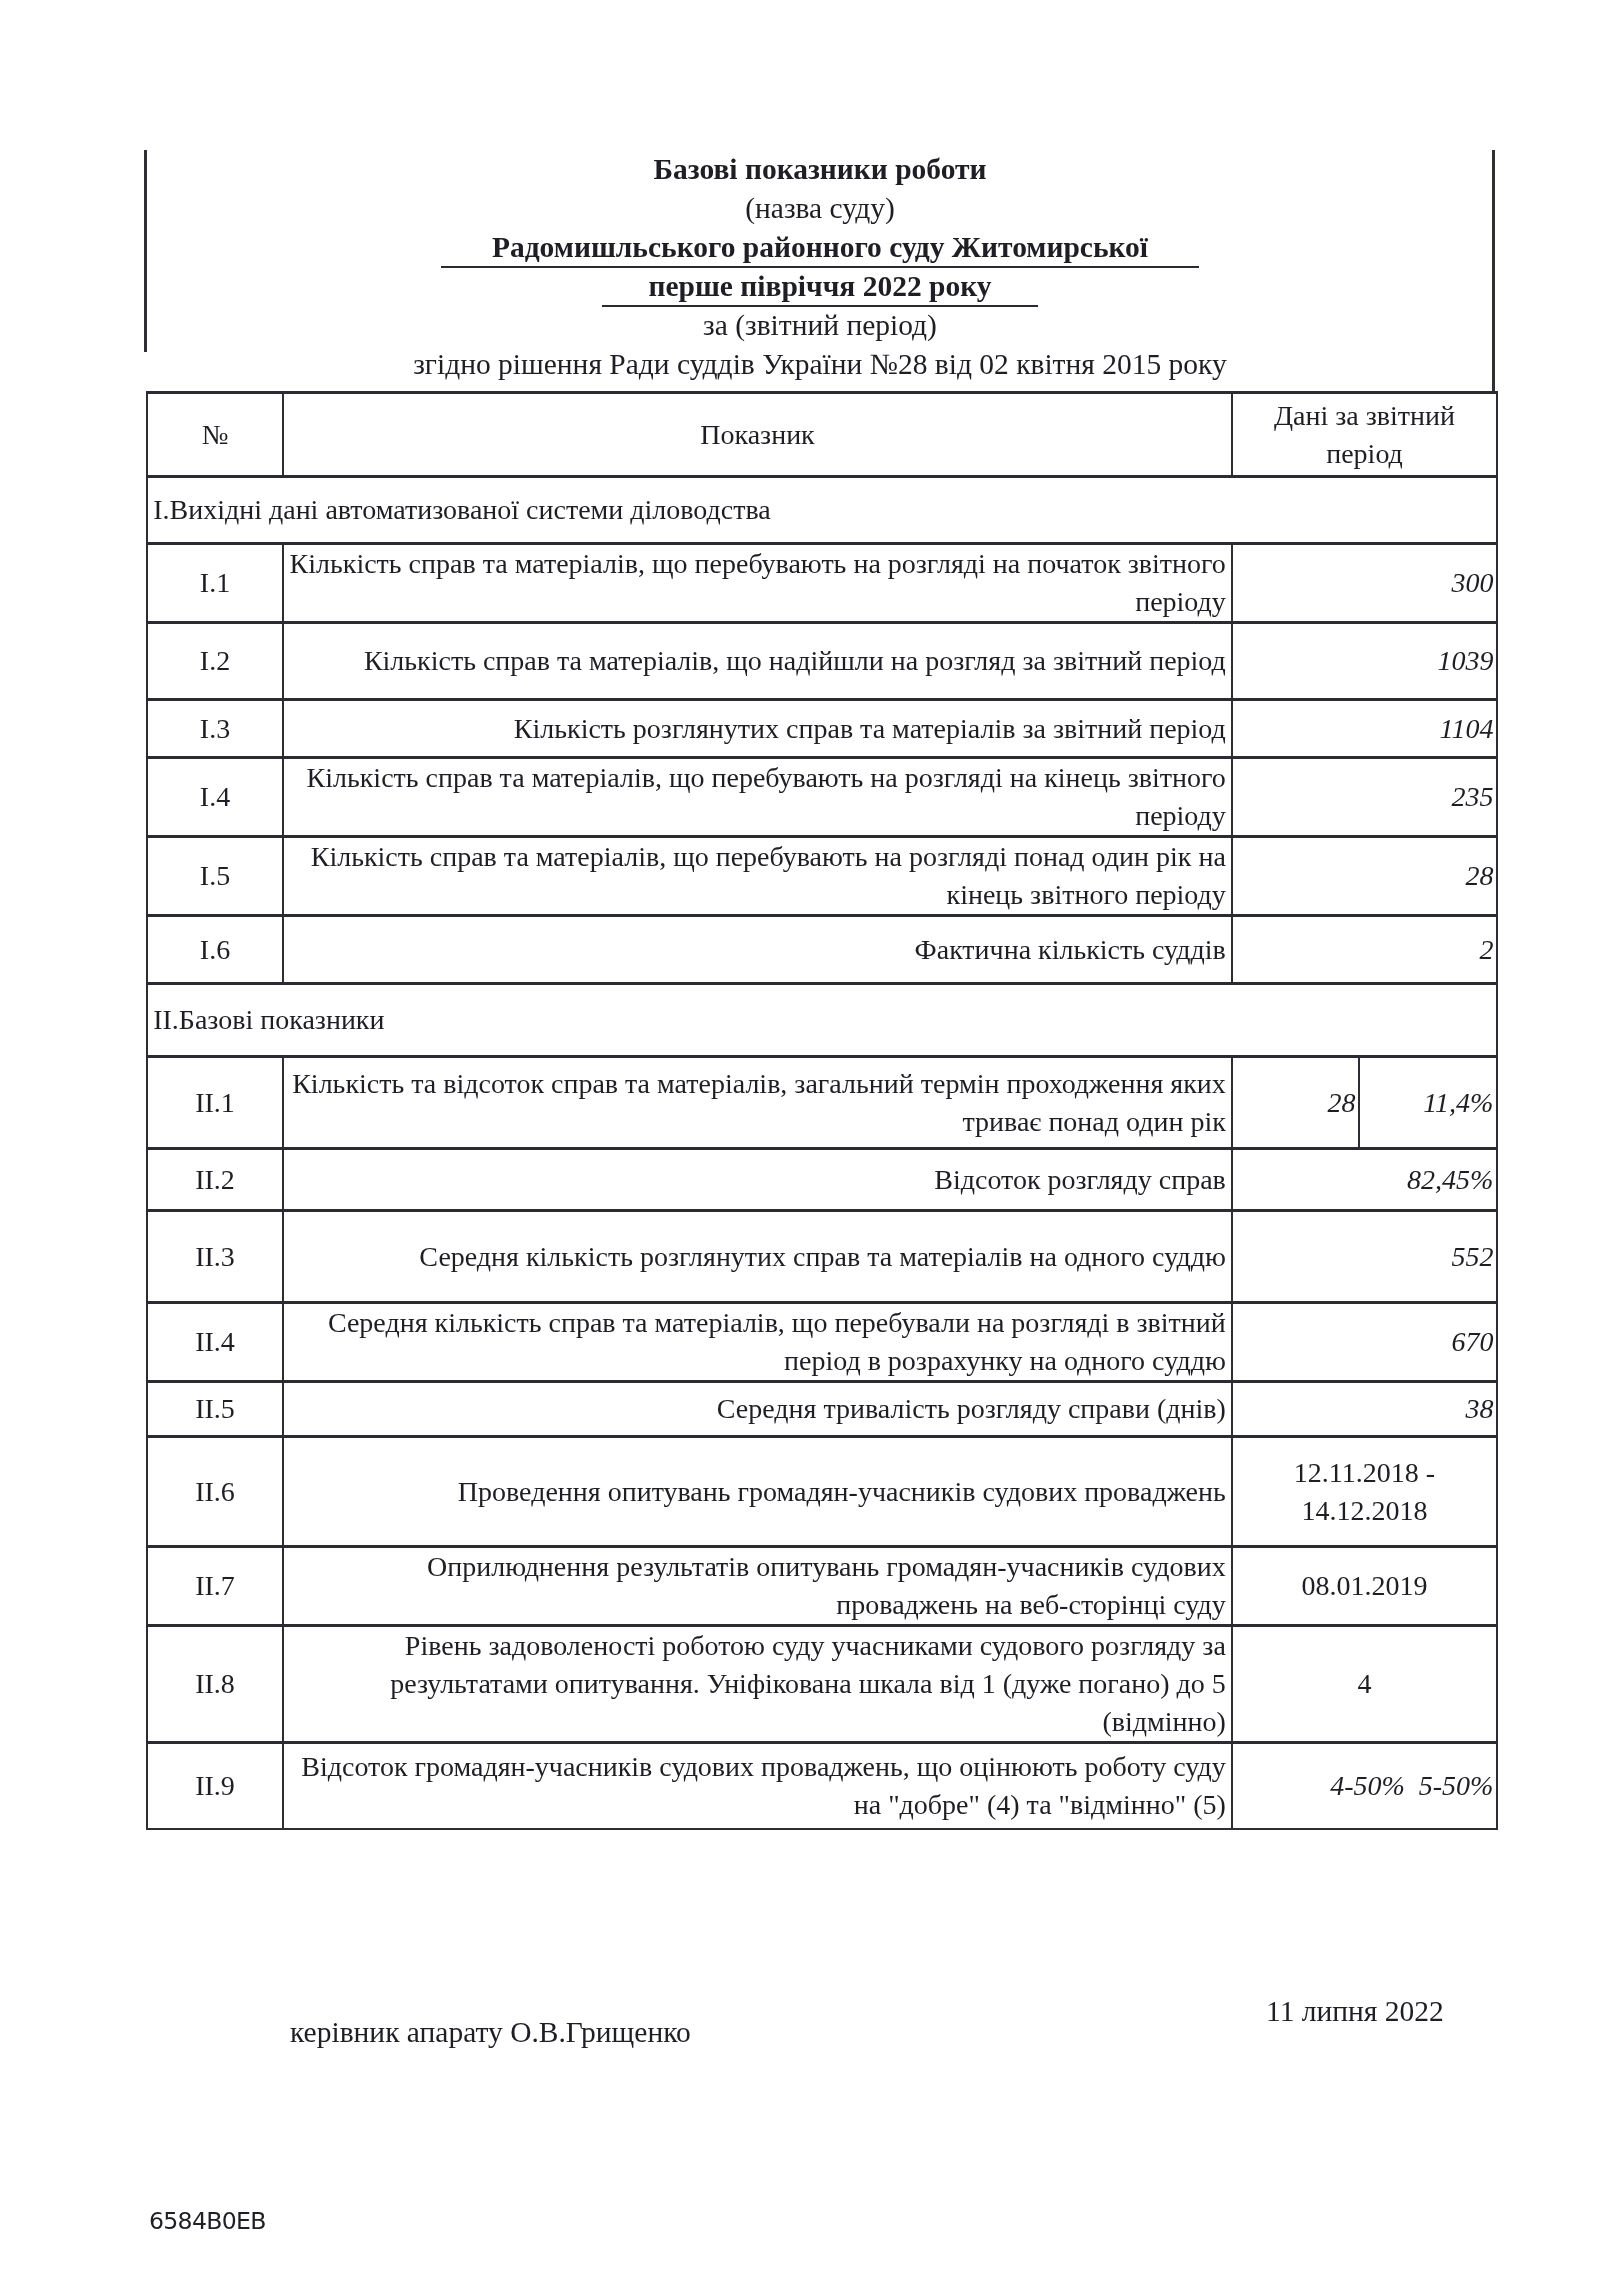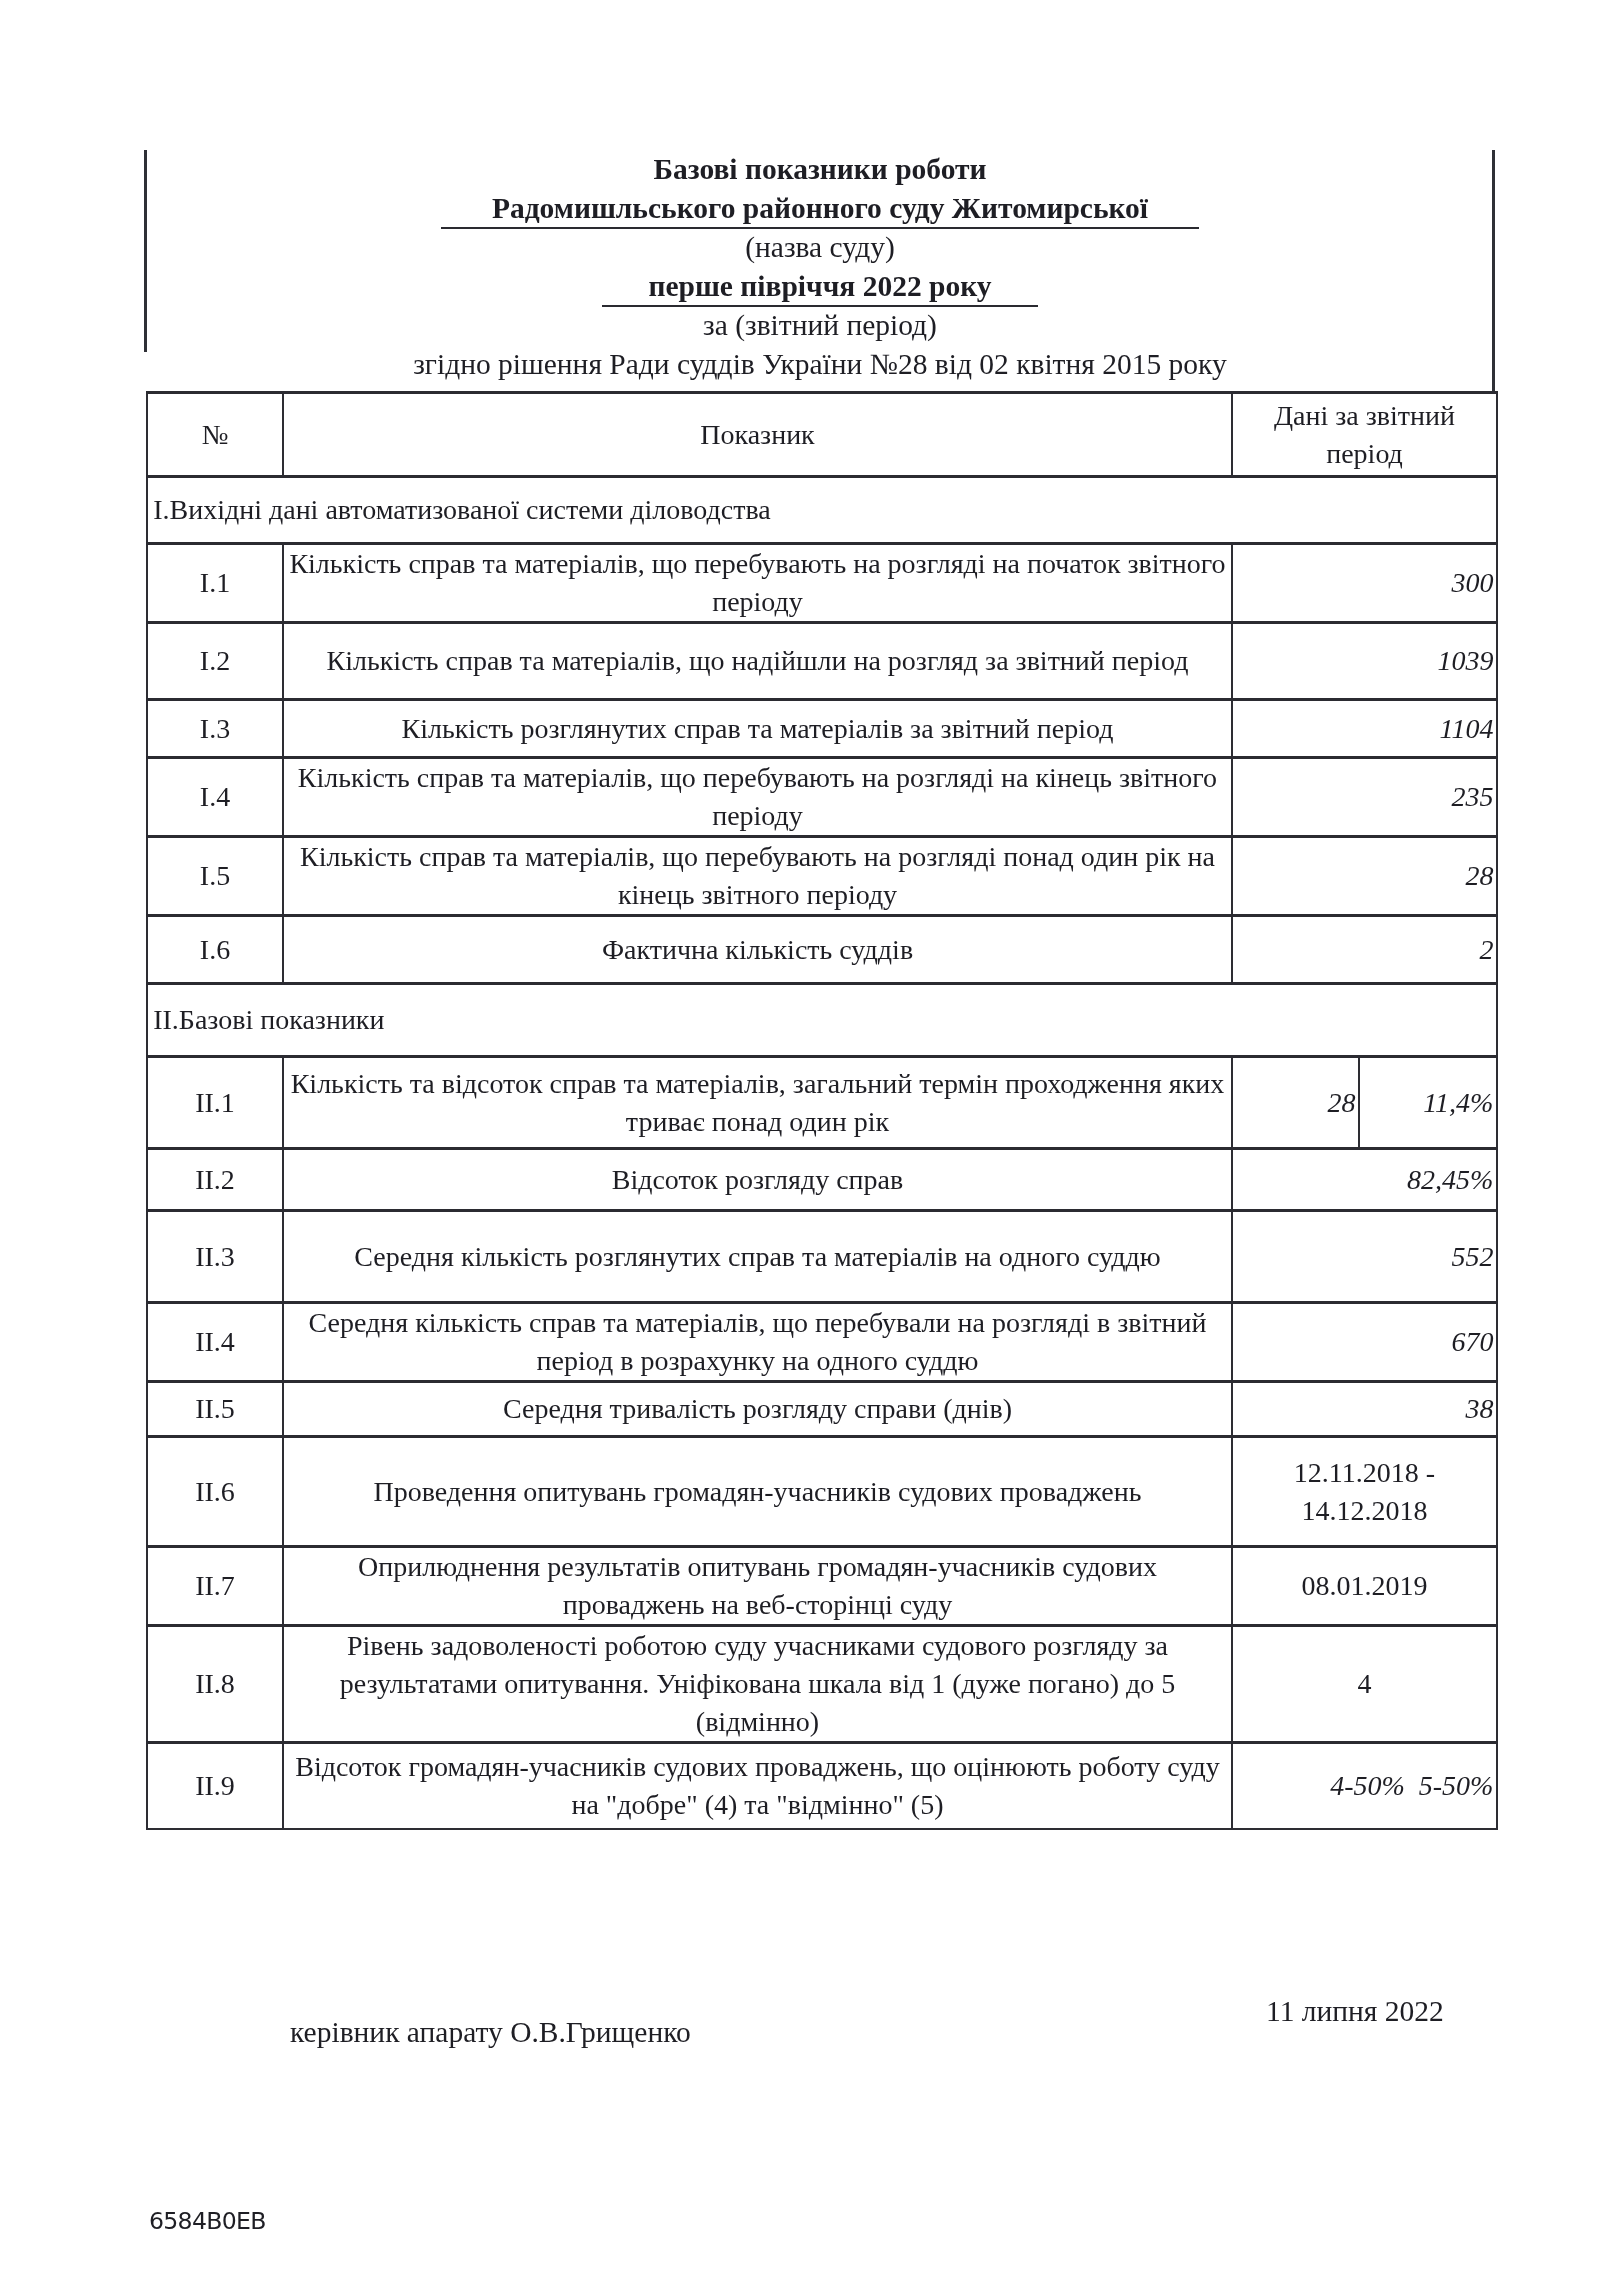--- a/index.html
+++ b/index.html
@@ -57,21 +57,21 @@
       font-size: 28px;
       line-height: 38px;
     }
     table.data td, table.data th {
       border: 2.6px solid #2d2d33;
       padding: 0 5.2px;
       vertical-align: middle;
       font-weight: normal;
     }
     table.data tr { border-top: 3.3px solid #2b2b31; }
-    .c-ind { text-align: center; }
+    .c-ind { text-align: right; }
     .c-val { text-align: right; padding-right: 2.6px !important; font-style: italic; }
     .c-center { text-align: center; }
     .sec td {
       font-weight: bold;
       text-align: left;
       padding-left: 6.6px;
     }
     .footer-date {
       position: absolute;
       left: 1266px;
@@ -97,22 +97,22 @@
     }
   </style>
 </head>
 <body>
 
 <div class="page-rule" style="left:144px; top:150px; height:202px;"></div>
 <div class="page-rule" style="left:1492px; top:150px; height:243px;"></div>
 
 <div class="header-block">
   <div class="hline bold">Базові показники роботи</div>
+  <div class="hline">(назва суду)</div>
   <div class="hline bold"><span class="u-court">Радомишльського районного суду Житомирської</span></div>
-  <div class="hline">(назва суду)</div>
   <div class="hline bold"><span class="u-period">перше півріччя 2022 року</span></div>
   <div class="hline">за (звітний період)</div>
   <div class="hline">згідно рішення Ради суддів України №28 від 02 квітня 2015 року</div>
 </div>
 
 <table class="data">
   <colgroup>
     <col style="width:136px">
     <col style="width:949px">
     <col style="width:127px">

